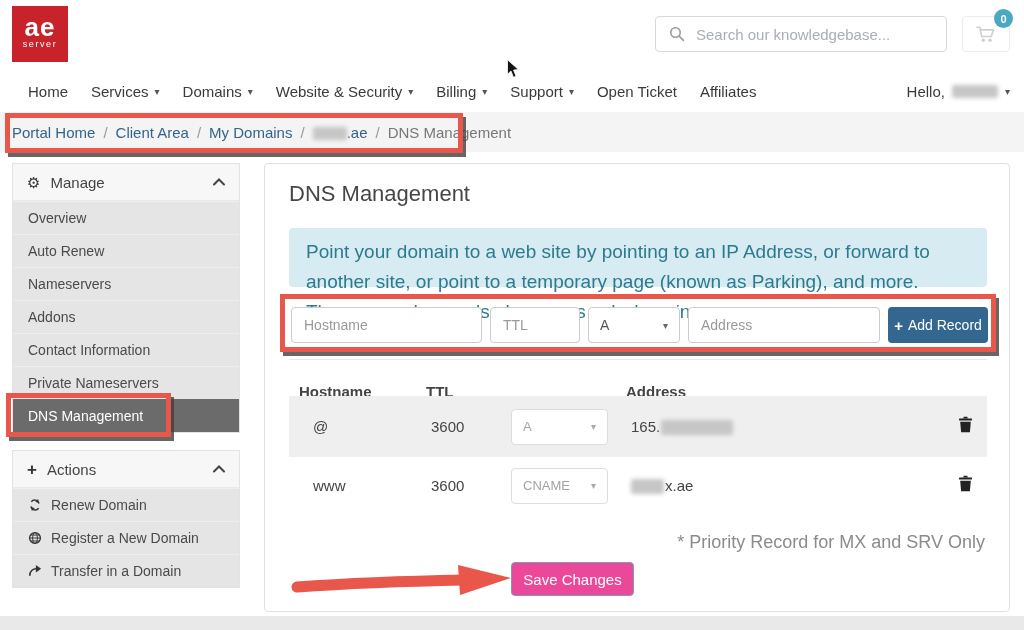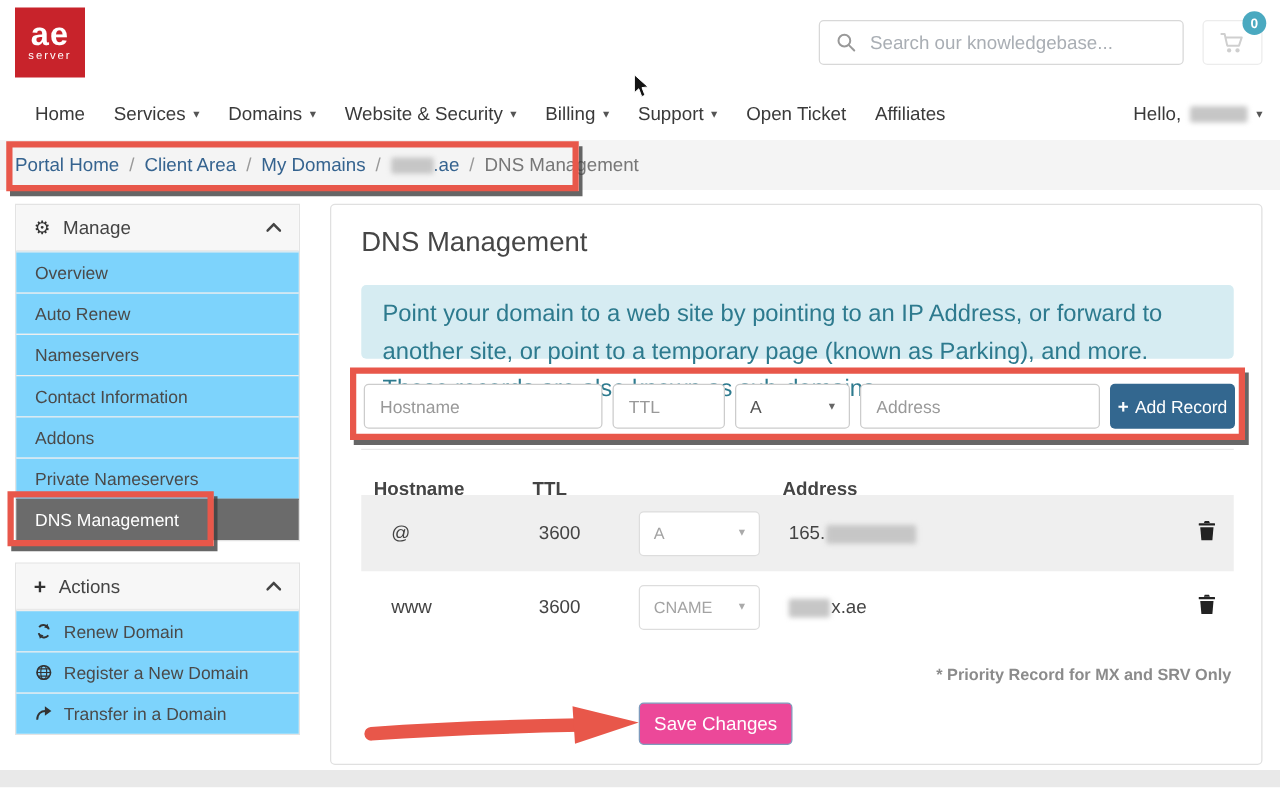--- a/index.html
+++ b/index.html
@@ -33,21 +33,21 @@
   
   .blur { display:inline-block; background:#c6c6c6; border-radius:2px; filter:blur(2.2px); vertical-align:middle; }
 
   
   .side { position:absolute; left:12px; top:163px; width:228px; }
   .panel { border:1px solid #e3e3e3; background:#fff; }
   .panel-head { height:37px; background:#f7f7f7; display:flex; align-items:center; padding:0 14px; font-size:15px; color:#444; border-bottom:1px solid #e9e9e9; cursor:pointer; }
   .head-icon { margin-right:10px; font-size:15px; color:#333; line-height:1; }
   .head-plus { margin-right:10px; font-size:17px; font-weight:bold; color:#333; line-height:1; }
   .chev { margin-left:auto; display:flex; }
-  .side-item { height:33px; display:flex; align-items:center; padding:0 15px; font-size:14px; color:#4a4a4a; border-top:1px solid #eee; background:#7dd3fc; cursor:pointer; }
+  .side-item { height:33px; display:flex; align-items:center; padding:0 15px; font-size:14px; color:#4a4a4a; border-top:1px solid #eee; background:#e5e5e5; cursor:pointer; }
   .side-item:first-of-type { border-top:none; }
   .side-item.selected { background:#6b6b6b; color:#fff; border-top-color:#6b6b6b; }
   .panel-actions { margin-top:17px; }
   .act-icon { margin-right:9px; display:flex; }
 
   
   .card { position:absolute; left:264px; top:163px; width:746px; height:449px; background:#fff; border:1px solid #e0e0e0; border-radius:4px; }
   .card-title { position:absolute; left:24px; top:17px; font-size:22px; color:#464646; font-weight:500; }
   .alert-info { position:absolute; left:24px; top:64px; width:698px; height:59px; background:#d6ecf2; border-radius:4px; color:#2d7a8e; font-size:19px; line-height:1.58; padding:9px 17px; }
 
@@ -66,21 +66,21 @@
   .t-head { top:195px; height:37px; border-top:1px solid #e9e9e9; font-weight:bold; font-size:15px; color:#3d3d3d; }
   .t-row1 { top:232px; height:61px; background:#efefef; }
   .t-row2 { top:293px; height:57px; }
   .cell { font-size:15px; color:#444; }
   .pad10 { padding-left:10px; }
   .pad15 { padding-left:15px; }
   .pad24 { padding-left:24px; }
   .sel-dis { width:97px; height:36px; border:1px solid #ddd; border-radius:4px; background:#fff; display:flex; align-items:center; justify-content:space-between; padding:0 11px; font-size:13px; color:#a3a3a3; }
   .del-cell { justify-self:end; padding-right:14px; cursor:pointer; display:flex; }
 
-  .footnote { position:absolute; right:24px; top:368px; font-size:13px; color:#8b8b8b;font-weight:bold; }
+  .footnote { position:absolute; right:24px; top:368px; font-size:18px; color:#8b8b8b; }
   .btn { position:absolute; top:398px; height:34px; border-radius:4px; font-size:15px; font-family:inherit; cursor:pointer; display:flex; align-items:center; justify-content:center; }
   .save-btn { left:246px; width:123px; background:#ec4899; border:1px solid #7e9abc; color:#fff; }
   .cancel-btn { left:373px; width:124px; background:#fff; border:1px solid #ccc; color:#333; }
 
   
   .ann-box { position:absolute; border:5px solid #e8574a; box-shadow:3px 4px 0 rgba(64,64,64,0.8); pointer-events:none; z-index:20; }
   .ann-bc   { left:5px;   top:113px; width:458px; height:40px; }
   .ann-side { left:6px;   top:393px; width:165px; height:44px; }
   .ann-form { left:280px; top:294px; width:716px; height:58px; }
   .ann-arrow { position:absolute; left:288px; top:558px; z-index:20; pointer-events:none; }
@@ -187,24 +187,24 @@
       <div class="side-item">
           <span>Overview</span>
         </div>
       <div class="side-item">
           <span>Auto Renew</span>
         </div>
       <div class="side-item">
           <span>Nameservers</span>
         </div>
       <div class="side-item">
+          <span>Addons</span>
+        </div>
+      <div class="side-item">
           <span>Contact Information</span>
-        </div>
-      <div class="side-item">
-          <span>Addons</span>
         </div>
       <div class="side-item">
           <span>Private Nameservers</span>
         </div>
       <div class="side-item selected">
           <span>DNS Management</span>
         </div>
     </div>
 
     <div class="panel panel-actions">

